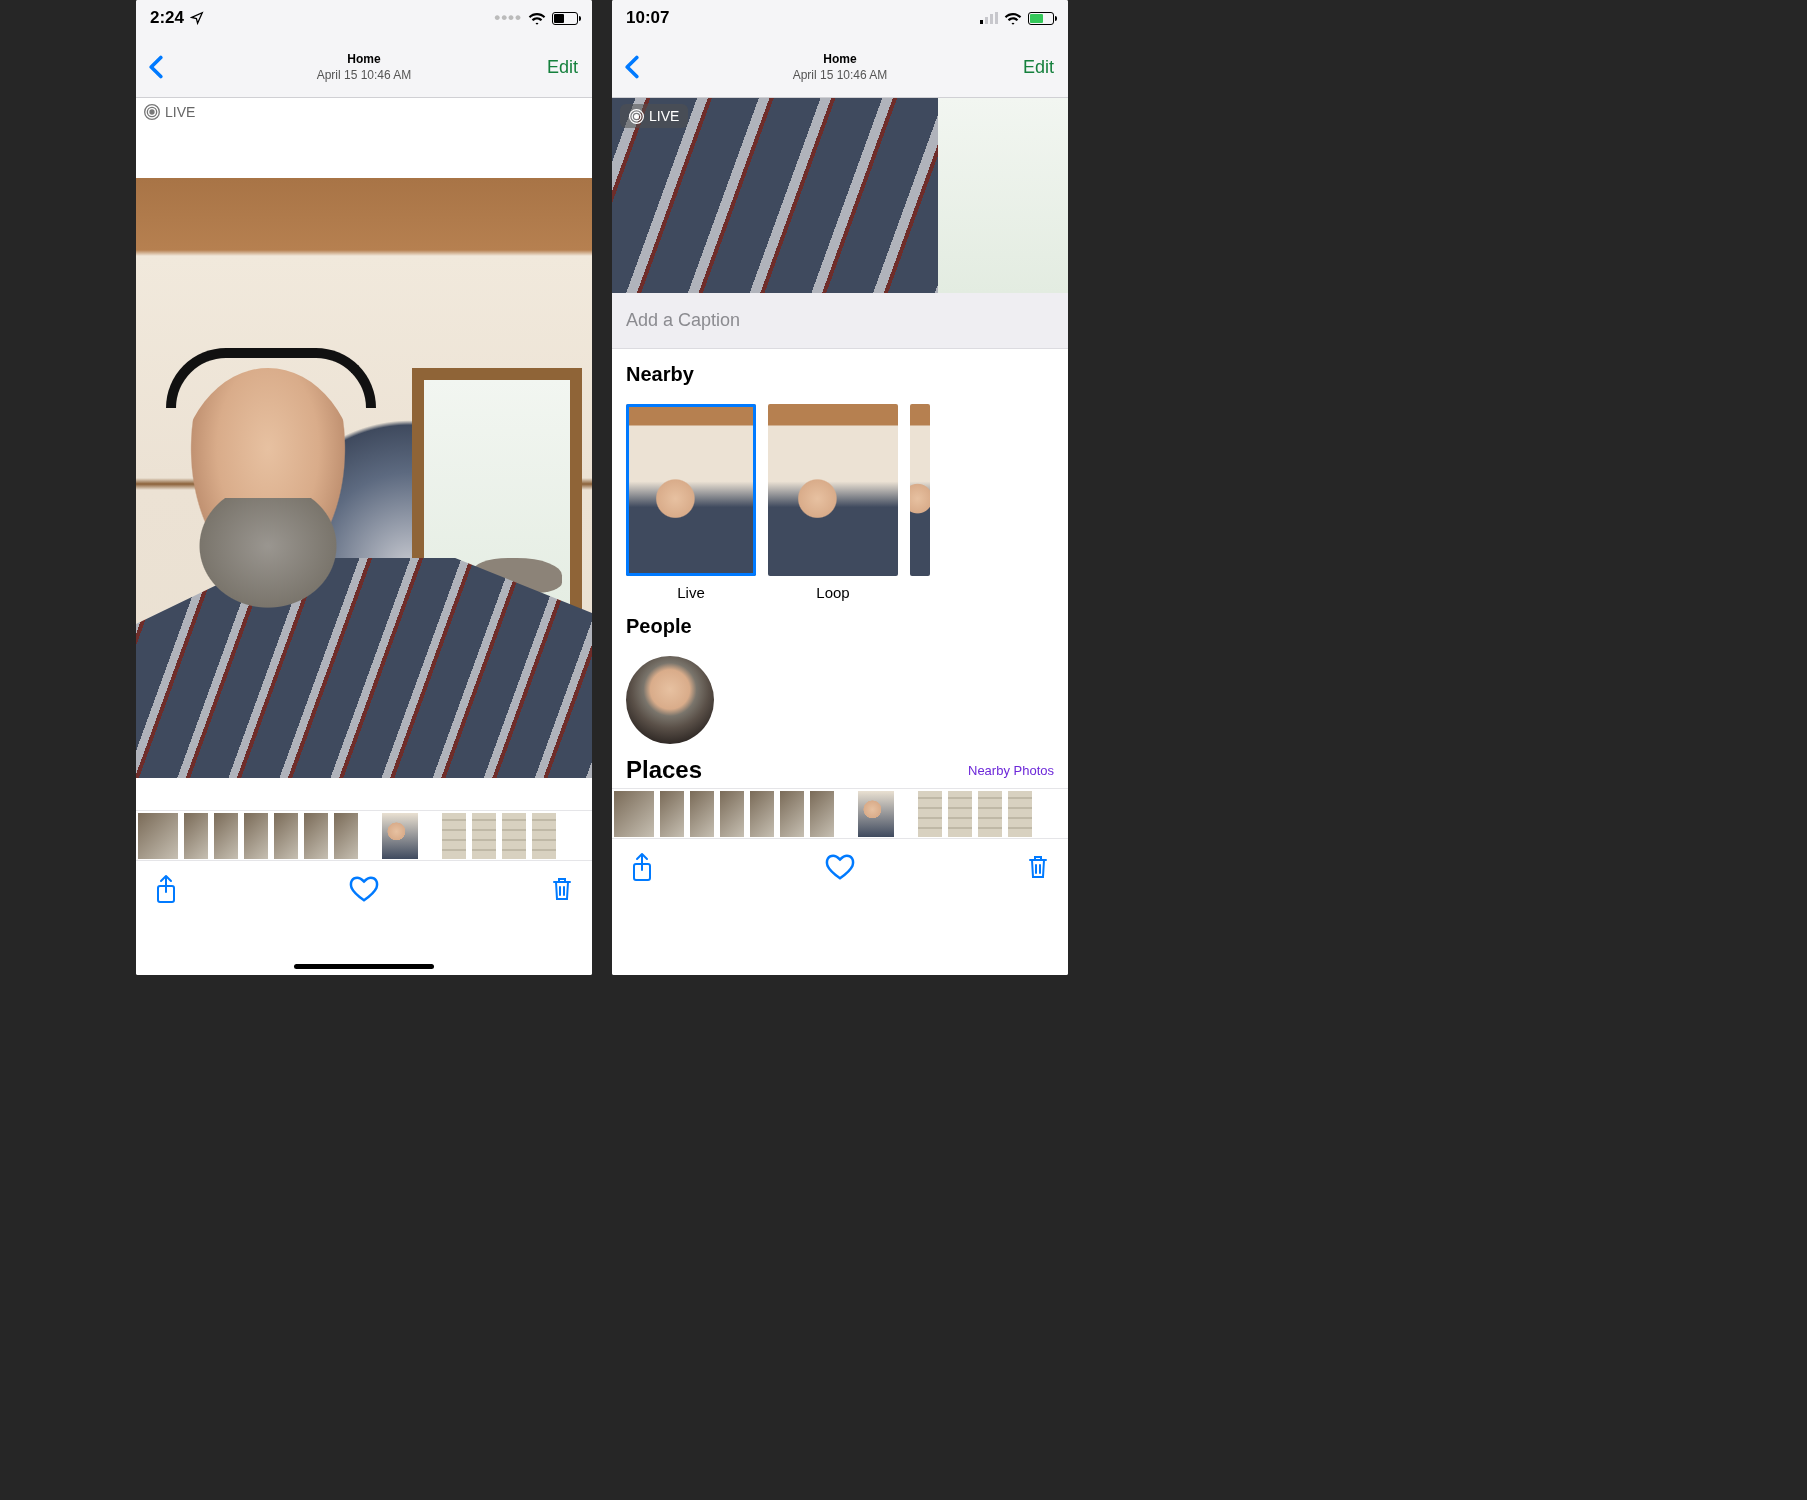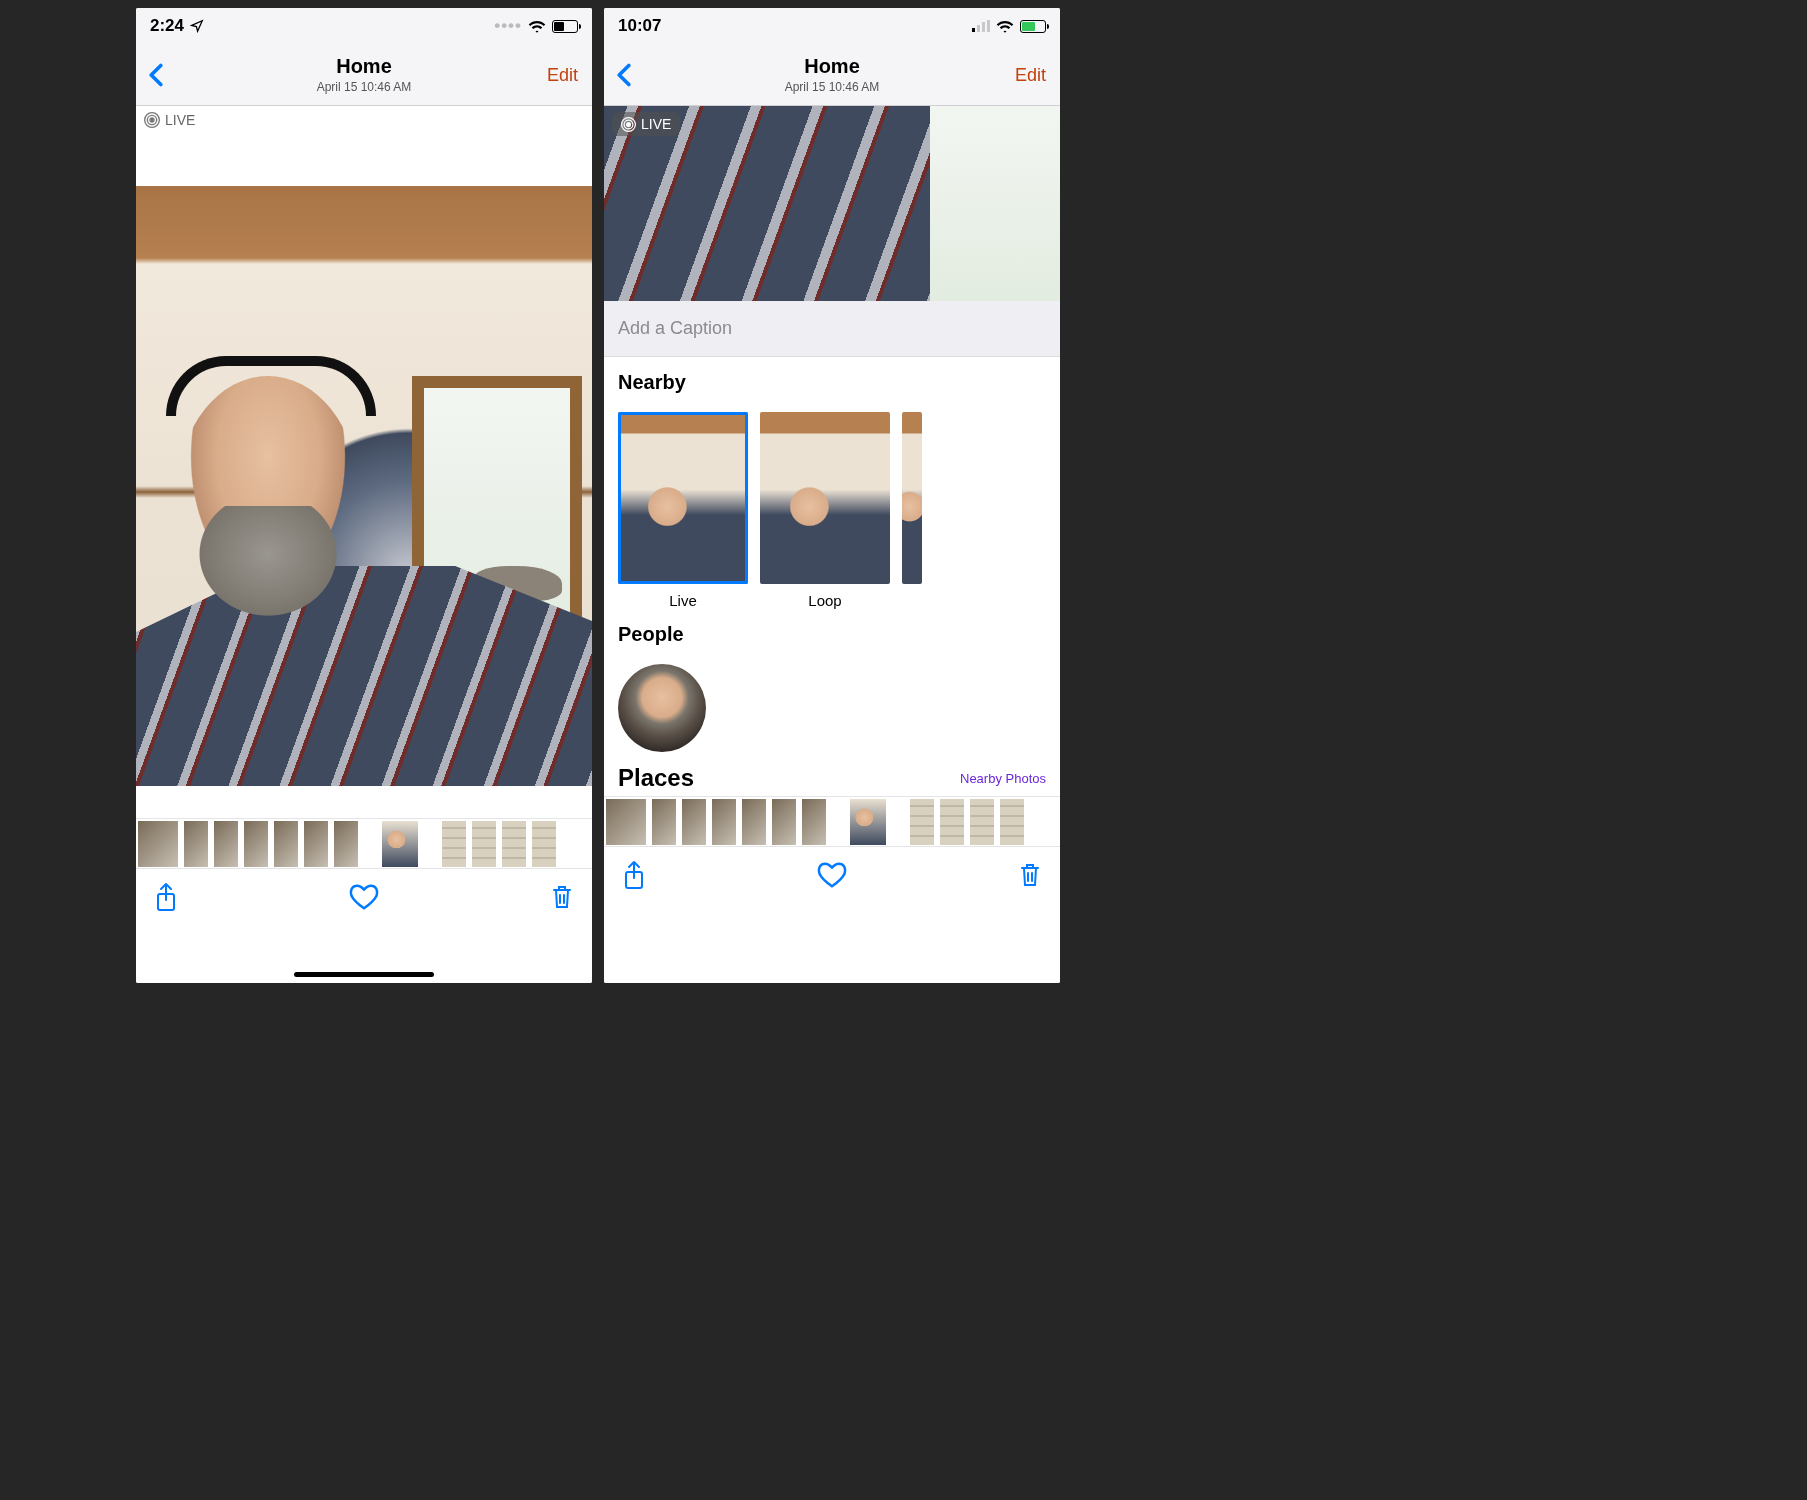--- a/index.html
+++ b/index.html
@@ -6,23 +6,23 @@
   body {
     background: #262626;
     font-family: -apple-system, BlinkMacSystemFont, "Segoe UI", Helvetica, Arial, sans-serif;
     width: 1807px;
     height: 1500px;
     position: relative;
     overflow: hidden;
   }
   .phones {
     display: flex;
-    gap: 12px;
+    gap: 20px;
     position: absolute;
-    top: 8px;
+    top: 0;
     left: 136px;
   }
   .phone {
     width: 456px;
     height: 975px;
     background: #fff;
     display: flex;
     flex-direction: column;
     overflow: hidden;
     border-radius: 2px;
@@ -58,25 +58,25 @@
     display: flex;
     align-items: center;
     justify-content: center;
     position: relative;
     padding: 0 12px;
   }
   .back-chevron {
     position:absolute; left:12px; top: 50%; transform: translateY(-50%);
   }
   .nav-title-block { text-align:center; }
-  .nav-title { font-size: 20px; font-weight: 600; color:#000;}
+  .nav-title { font-size: 12px; font-weight: 600; color:#000;}
   .nav-sub { font-size: 12px; color:#555; margin-top:2px;}
   .edit-btn {
     position:absolute; right:14px; top:50%; transform:translateY(-50%);
-    color:#c2410c; font-size:18px;
+    color:#15803d; font-size:18px;
   }
 
   
   .live-badge {
     position:absolute; top:6px; left:8px;
     display:inline-flex; align-items:center; gap:5px;
     color:#666; font-size:14px; font-weight:500;
   }
   .live-badge.overlay {
     background: rgba(80,80,80,0.55);

